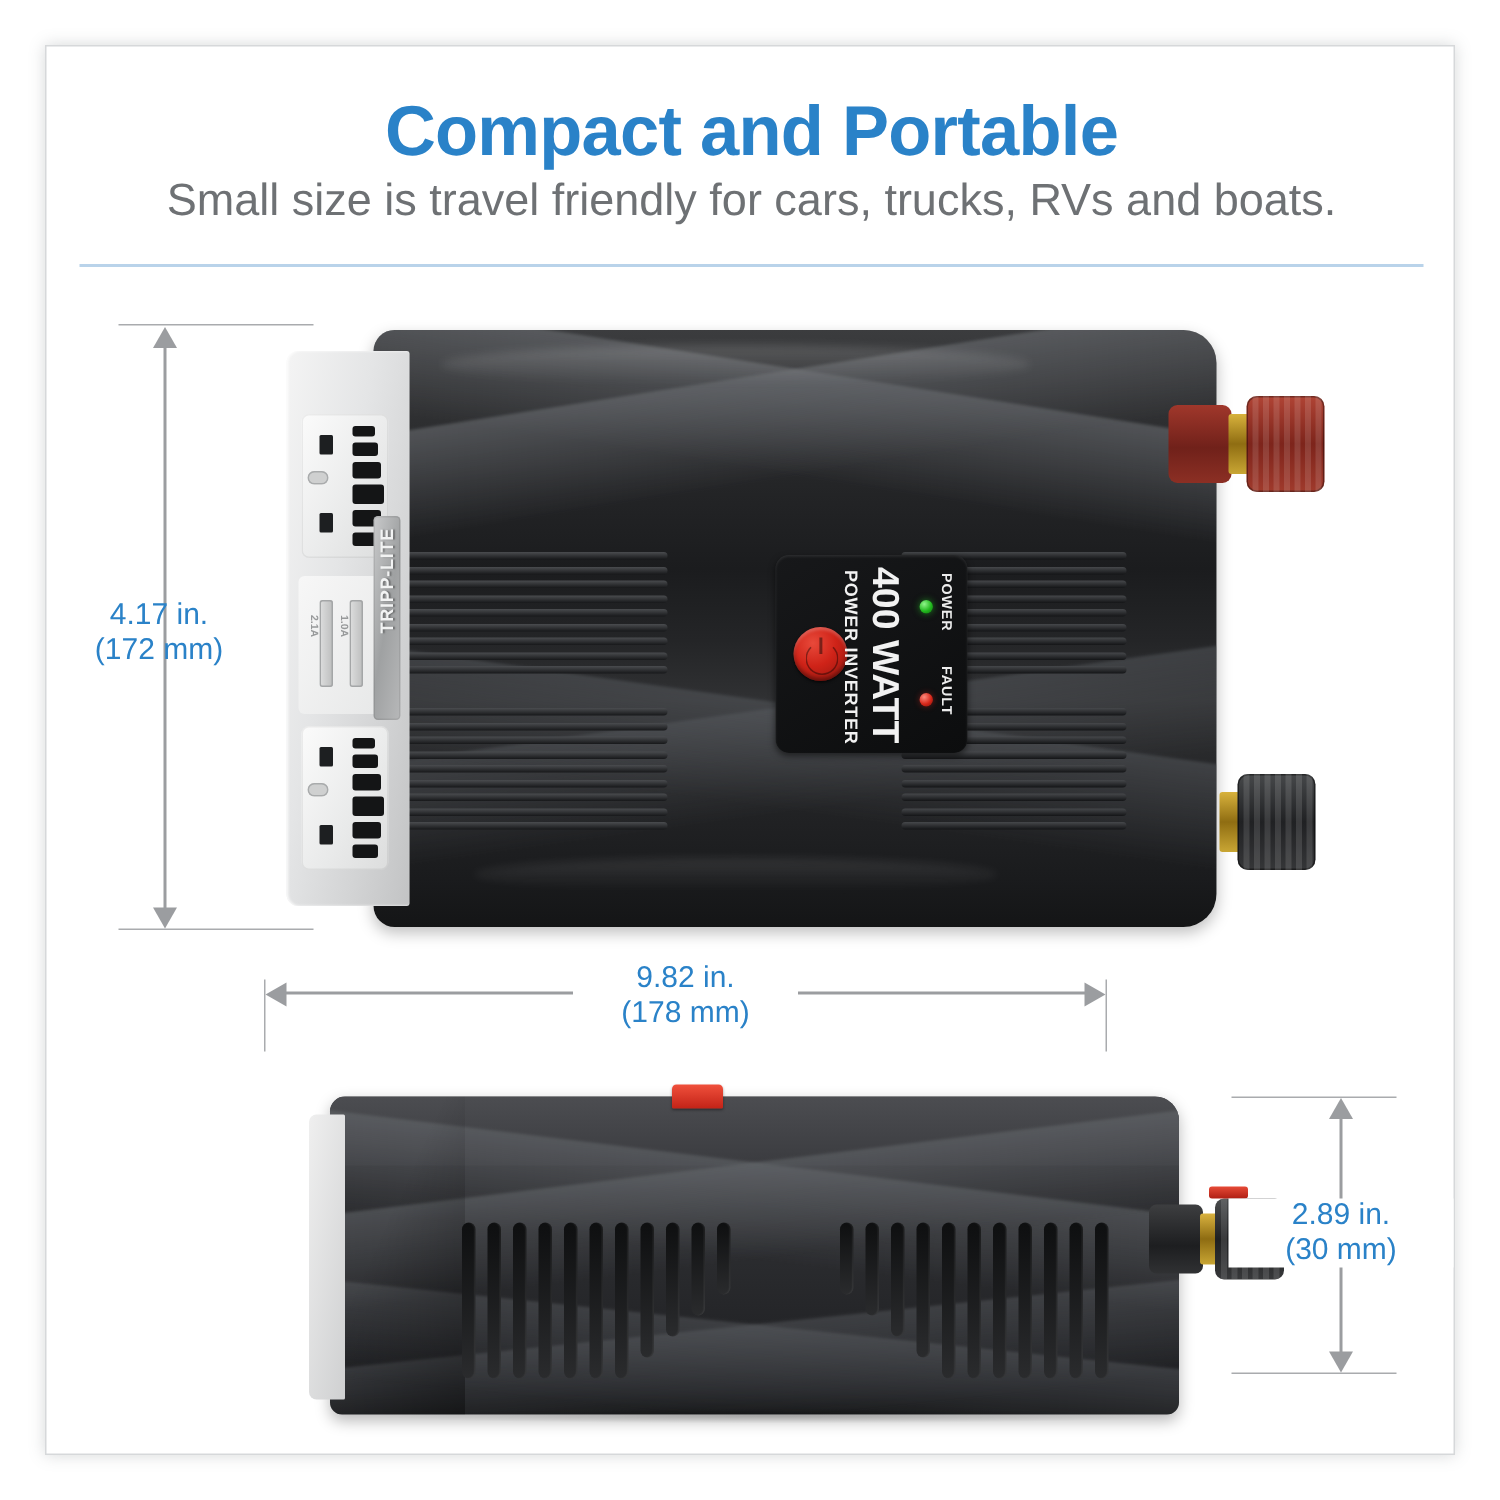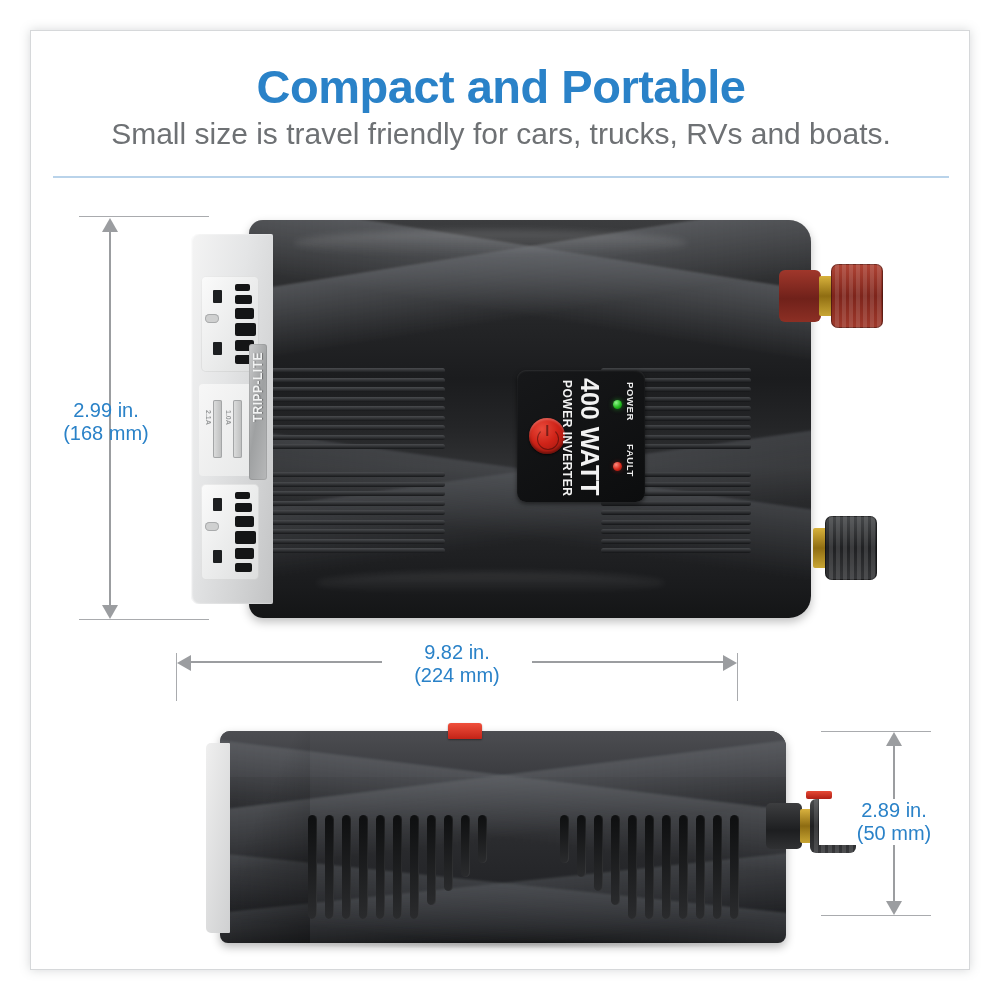--- a/index.html
+++ b/index.html
@@ -303,22 +303,22 @@
       <div class="rule"></div>
     </div>
 
     <div>
       <div class="dim-ext" style="left:48px;top:185px;width:130px;height:1px;"></div>
       <div class="dim-ext" style="left:48px;top:588px;width:130px;height:1px;"></div>
       <div class="dim-line" style="left:78px;top:192px;width:1.5px;height:390px;"></div>
       <div class="arrow up" style="left:71px;top:187px;"></div>
       <div class="arrow down" style="left:71px;top:574px;"></div>
       <div class="dim-label" style="left:0px;top:368px;width:150px;">
-        <div>2.99 in.</div>
-        <div>(168 mm)</div>
+        <div>4.17 in.</div>
+        <div>(172 mm)</div>
       </div>
     </div>
 
     <div class="dev-top">
 
       <div class="body-shell">
         <div class="chev c1"></div>
         <div class="chev c2"></div>
         <div class="chev c3"></div>
         <div class="chev c4"></div>
@@ -451,21 +451,21 @@
     </div>
 
     <div>
       <div class="dim-ext" style="left:145px;top:622px;width:1px;height:48px;"></div>
       <div class="dim-ext" style="left:706px;top:622px;width:1px;height:48px;"></div>
       <div class="dim-line" style="left:152px;top:630px;width:548px;height:1.5px;"></div>
       <div class="arrow left" style="left:146px;top:624px;"></div>
       <div class="arrow right" style="left:692px;top:624px;"></div>
       <div class="dim-label" style="left:351px;top:610px;width:150px;background:#ffffff;">
         <div>9.82 in.</div>
-        <div>(224 mm)</div>
+        <div>(178 mm)</div>
       </div>
     </div>
 
     <div class="dev-side">
       <div class="side-body">
         <div class="side-top-face"></div>
         <div class="side-chev sc1"></div>
         <div class="side-chev sc2"></div>
         <div class="side-chev sc3"></div>
         <div class="side-chev sc4"></div>
@@ -517,18 +517,18 @@
     </div>
 
     <div>
       <div class="dim-ext" style="left:790px;top:700px;width:110px;height:1px;"></div>
       <div class="dim-ext" style="left:790px;top:884px;width:110px;height:1px;"></div>
       <div class="dim-line" style="left:862px;top:706px;width:1.5px;height:172px;"></div>
       <div class="arrow up" style="left:855px;top:701px;"></div>
       <div class="arrow down" style="left:855px;top:870px;"></div>
       <div class="dim-label" style="left:788px;top:768px;width:150px;background:#ffffff;">
         <div>2.89 in.</div>
-        <div>(50 mm)</div>
+        <div>(30 mm)</div>
       </div>
     </div>
 
   </div>
 </div>
 
 </body></html>

